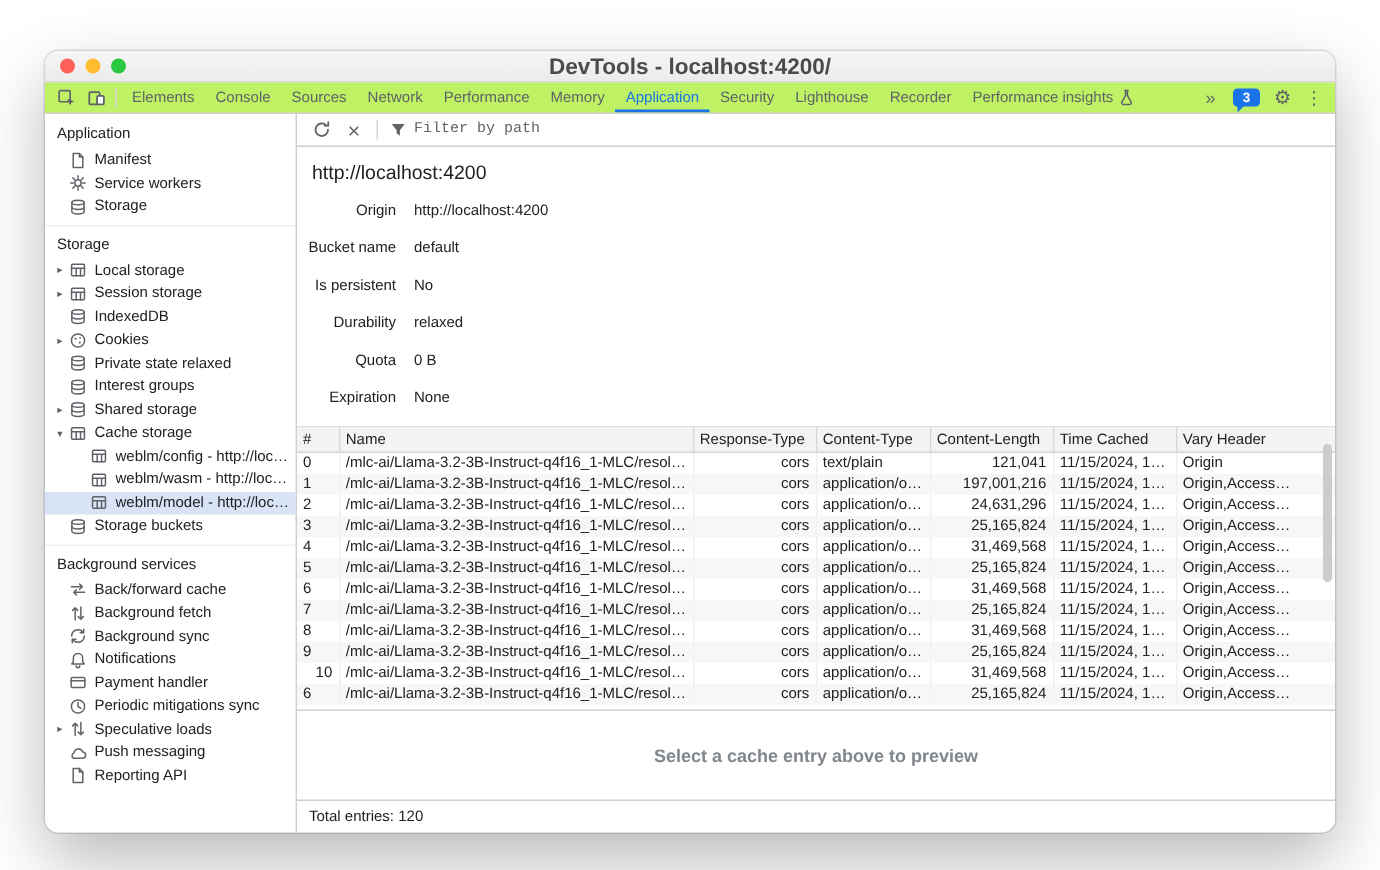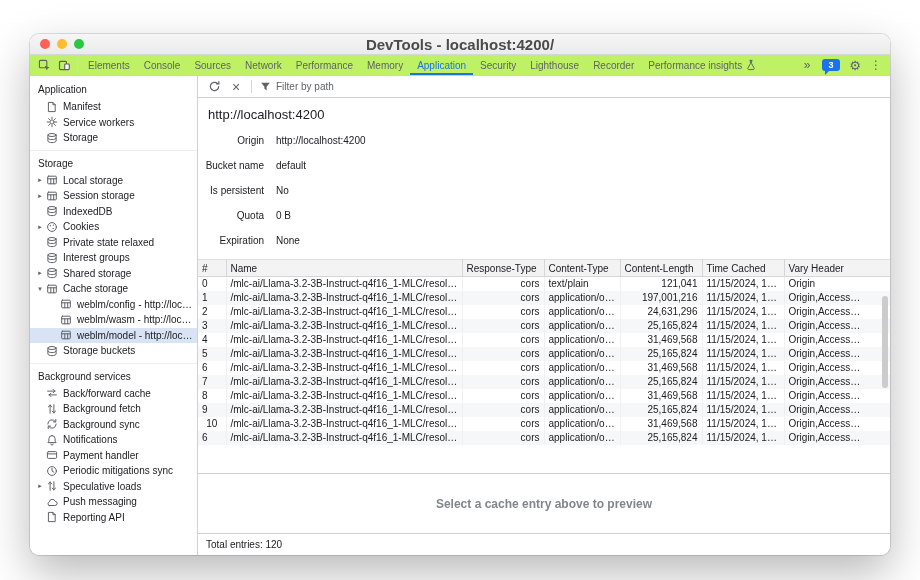--- a/index.html
+++ b/index.html
@@ -37,21 +37,21 @@
   .tree-item .icon{flex:0 0 13px;width:13px;display:inline-flex;justify-content:center;margin-right:5px}
   .tree-item.child{padding-left:19px}
   .tree-item.selected{background:#d8e3f5}
   .tree-item .lbl{overflow:hidden;text-overflow:ellipsis}
   .icon svg{display:block}
   
   .main{flex:1;display:flex;flex-direction:column;min-width:0}
   .main-toolbar{flex:0 0 22px;border-bottom:1px solid #d0d0d0;display:flex;align-items:center;padding:0 6px;gap:2px;background:#fff}
   .xbtn{font-size:14px;line-height:1}
   .funnel{display:inline-flex;width:17px;justify-content:center}
-  .filter-input{border:none;outline:none;font-size:10px;color:#202124;width:220px;font-family:Liberation Sans, sans-serif;background:transparent}
+  .filter-input{border:none;outline:none;font-size:10px;color:#202124;width:220px;font-family:Liberation Mono, monospace;background:transparent}
   .filter-input::placeholder{color:#5f6368}
   .cache-scroll{flex:1;min-height:0;overflow:hidden;position:relative}
   .cache-title{font-size:13px;color:#202124;margin:9px 0 2px 10px}
   .meta{margin-top:6px}
   .meta-row{display:flex;align-items:center;height:25px;font-size:10px;color:#202124;padding-left:6px}
   .meta-label{flex:0 0 60px;width:60px;text-align:right;color:#202124}
   .meta-value{margin-left:12px}
   
   table.grid{width:100%;border-collapse:collapse;table-layout:fixed;font-size:10px;margin-top:6px}
   .grid th{background:#f3f3f3;font-weight:normal;text-align:left;height:17px;padding:0 4px;color:#202124;
@@ -431,20 +431,24 @@
               </div>
               <div class="meta-row">
                 <span class="meta-label">Bucket name</span>
                 <span class="meta-value">default</span>
               </div>
               <div class="meta-row">
                 <span class="meta-label">Is persistent</span>
                 <span class="meta-value">No</span>
               </div>
               <div class="meta-row">
+                <span class="meta-label">Durability</span>
+                <span class="meta-value">relaxed</span>
+              </div>
+              <div class="meta-row">
                 <span class="meta-label">Quota</span>
                 <span class="meta-value">0 B</span>
               </div>
               <div class="meta-row">
                 <span class="meta-label">Expiration</span>
                 <span class="meta-value">None</span>
               </div>
             </div>
           <table class="grid">
             <thead id="thead">
@@ -543,21 +547,21 @@
                 <tr>
                   <td class="c0" style="text-align: left;">9</td>
                   <td class="c1" style="text-align: left;">/mlc-ai/Llama-3.2-3B-Instruct-q4f16_1-MLC/resolve/main/params_s…</td>
                   <td class="c2" style="text-align: right;">cors</td>
                   <td class="c3" style="text-align: left;">application/oc…</td>
                   <td class="c4" style="text-align: right;">25,165,824</td>
                   <td class="c5" style="text-align: left;">11/15/2024, 10…</td>
                   <td class="c6" style="text-align: left;">Origin,Access…</td>
                 </tr>
                 <tr>
-                  <td class="c0" style="text-align: center;">10</td>
+                  <td class="c0" style="text-align: right;">10</td>
                   <td class="c1" style="text-align: left;">/mlc-ai/Llama-3.2-3B-Instruct-q4f16_1-MLC/resolve/main/params_s…</td>
                   <td class="c2" style="text-align: right;">cors</td>
                   <td class="c3" style="text-align: left;">application/oc…</td>
                   <td class="c4" style="text-align: right;">31,469,568</td>
                   <td class="c5" style="text-align: left;">11/15/2024, 10…</td>
                   <td class="c6" style="text-align: left;">Origin,Access…</td>
                 </tr>
                 <tr>
                   <td class="c0" style="text-align: left;">6</td>
                   <td class="c1" style="text-align: left;">/mlc-ai/Llama-3.2-3B-Instruct-q4f16_1-MLC/resolve/main/params_s…</td>

